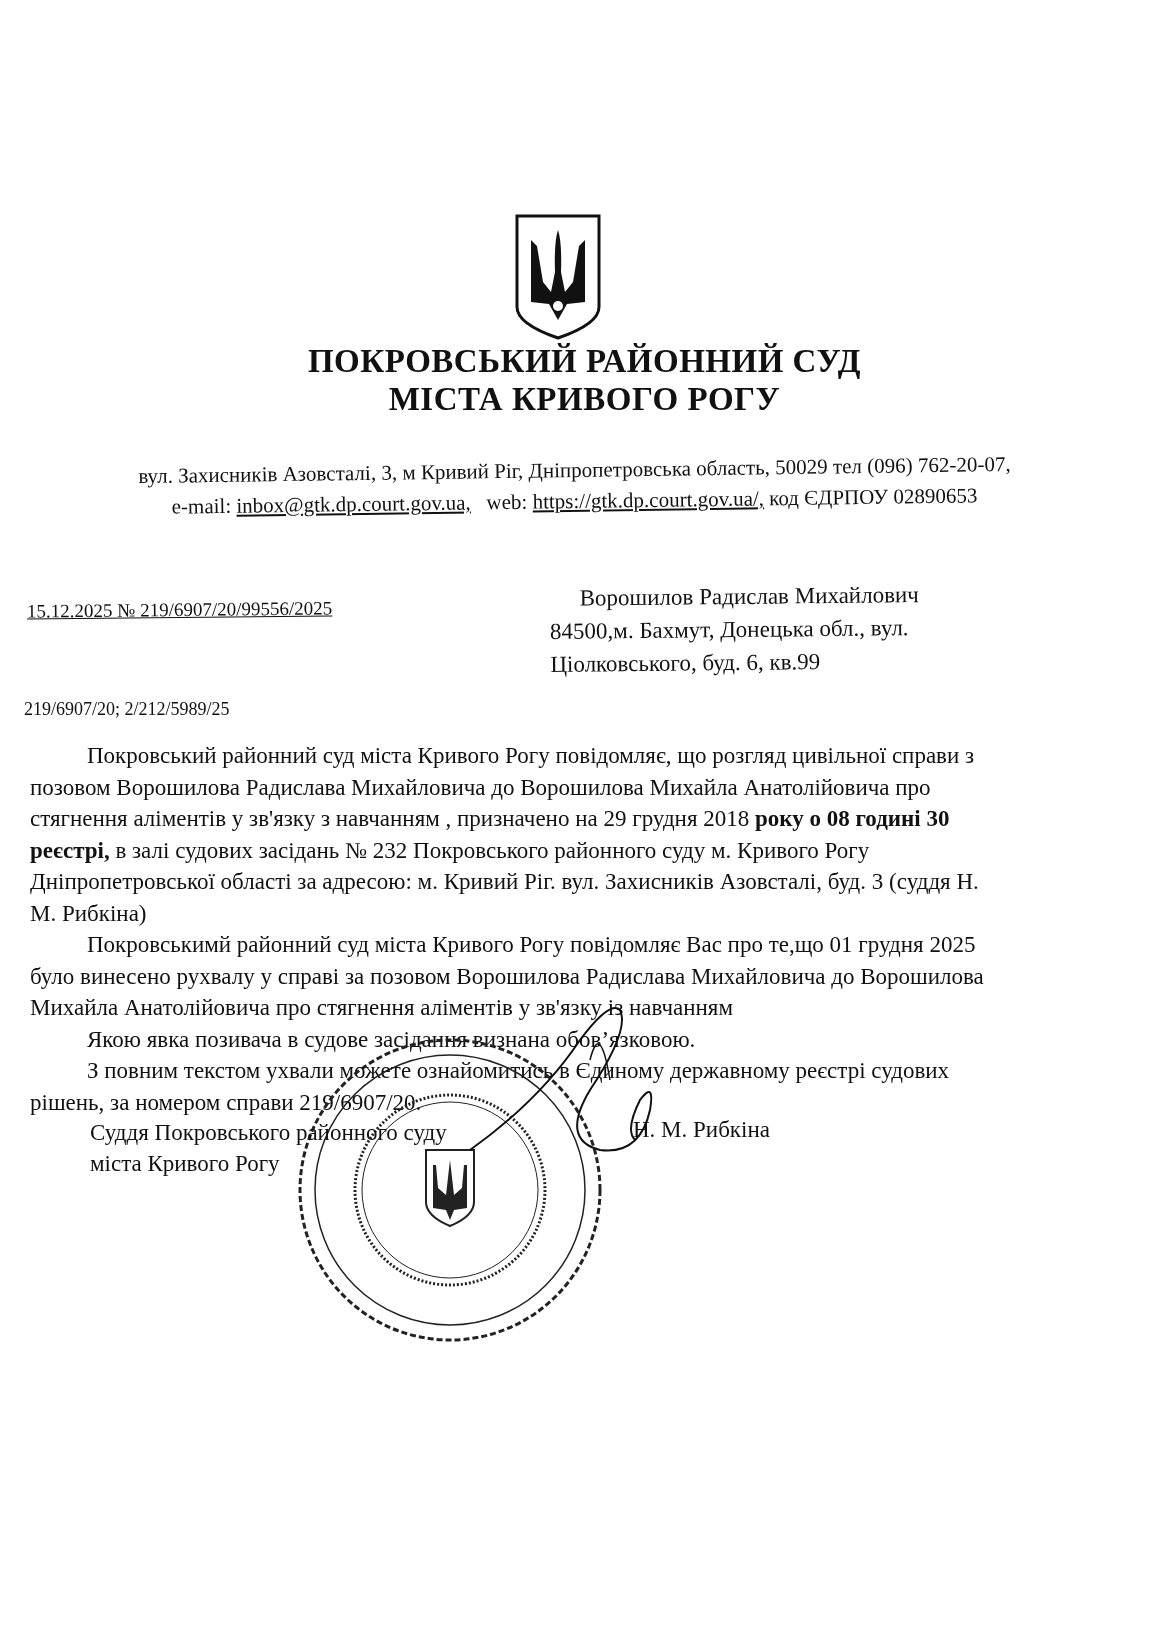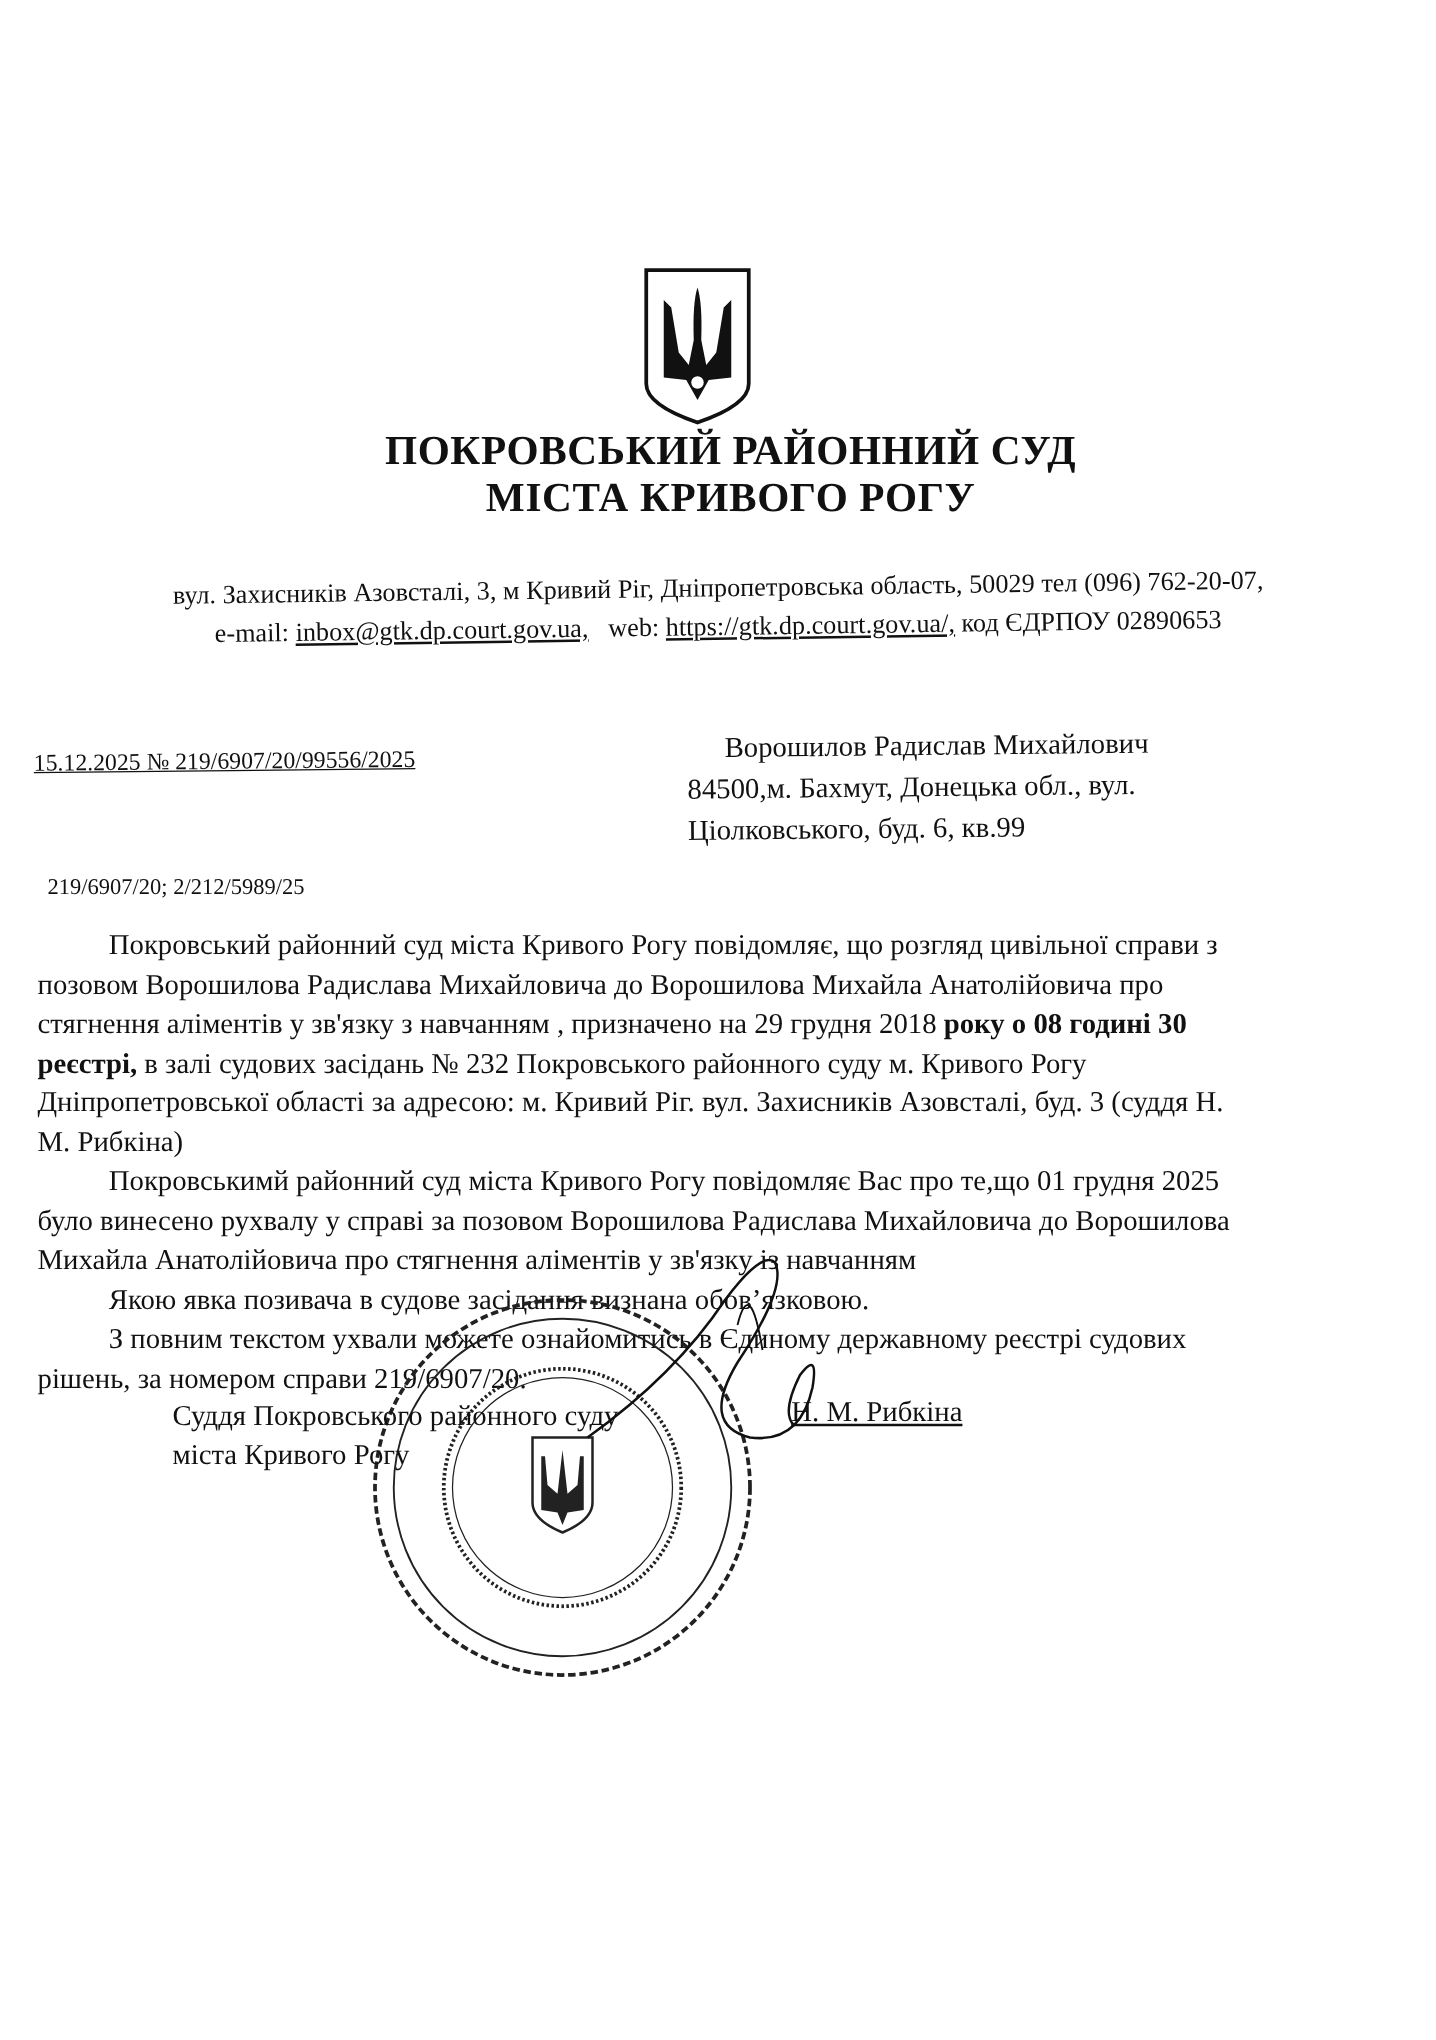--- a/index.html
+++ b/index.html
@@ -12,27 +12,27 @@
   .t2 { top:381px; left:10px; }
   .addr { font-size:21px; left:0; width:1149px; text-align:center; line-height:30px; }
   .addr1 { top:455px; transform:rotate(-0.8deg); }
   .addr2 { top:486px; transform:rotate(-0.8deg); }
   .u { text-decoration:underline; }
   .outno { left:27px; top:599px; font-size:19px; text-decoration:underline; transform:rotate(-0.6deg); }
   .recip { left:550px; top:580px; font-size:23px; line-height:33px; transform:rotate(-0.6deg); }
   .recip div { white-space:nowrap; }
   .recip .r1 { padding-left:30px; }
   .recip .r2 { padding-left:0; }
-  .caseref { left:38px; top:699px; font-size:18px; }
+  .caseref { left:24px; top:699px; font-size:18px; }
   .body { left:30px; top:740px; width:1200px; font-size:23px; line-height:31.5px; }
   .line { white-space:nowrap; display:block; }
   .indent { padding-left:57px; }
   b { font-weight:bold; }
-  .sign { left:90px; top:1117px; font-size:23px; line-height:31px;margin-left:48px; }
-  .judge-name { left:633px; top:1117px; font-size:23px;text-decoration:underline; }
+  .sign { left:90px; top:1117px; font-size:23px; line-height:31px; }
+  .judge-name { left:633px; top:1117px; font-size:23px; }
   .seal { left:290px; top:1030px; width:320px; height:320px; }
   .signature { left:450px; top:1000px; width:240px; height:160px; }
 </style>
 </head>
 <body>
 
 <svg class="abs emblem" viewBox="0 0 90 130">
   <path d="M4 4 H86 V95 Q86 112 45 126 Q4 112 4 95 Z" fill="none" stroke="#111" stroke-width="3"></path>
   <path d="M45 18 Q41 30 42 60 L38 80 L30 70 L24 34 L18 28 L18 90 L36 92 L45 108 L54 92 L72 90 L72 28 L66 34 L60 70 L52 80 L48 60 Q49 30 45 18 Z" fill="#111"></path>
   <circle cx="45" cy="94" r="5" fill="#fff"></circle>

